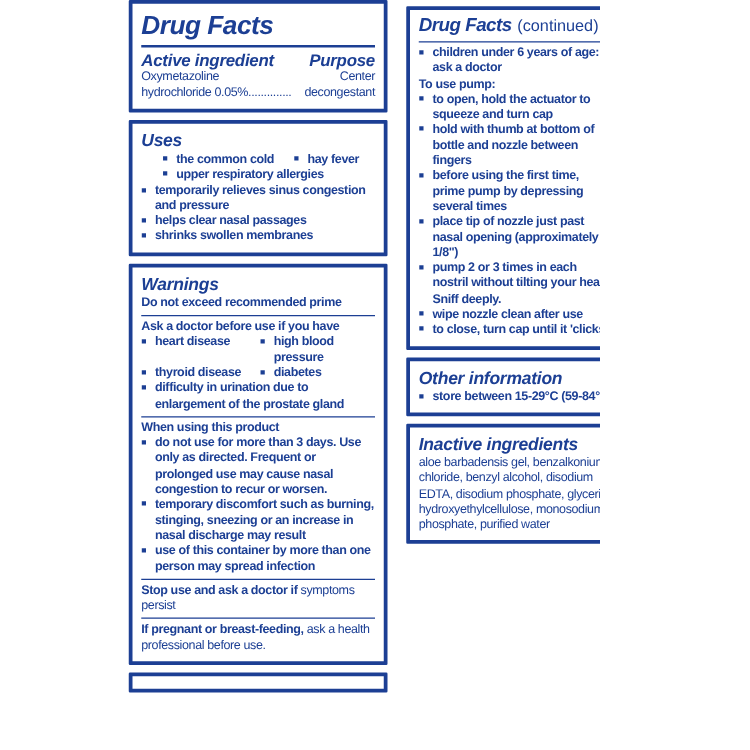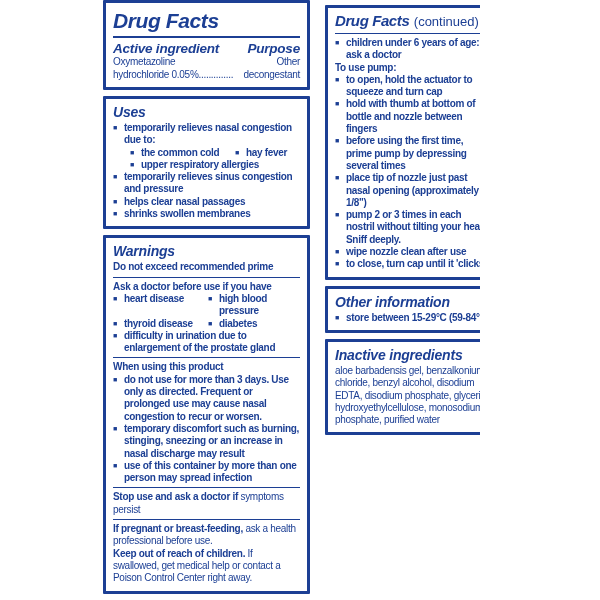--- a/index.html
+++ b/index.html
@@ -43,34 +43,30 @@
 
     <section class="box">
       <div class="title">Drug Facts</div>
       <hr class="rule">
       <div class="hdrrow">
         <span class="h2i">Active ingredient</span>
         <span class="h2i">Purpose</span>
       </div>
       <div class="kv">
         <span>Oxymetazoline</span>
-        <span>Other</span>
+        <span>Center</span>
       </div>
       <div class="kv">
         <span>hydrochloride 0.05%..............</span>
         <span>decongestant</span>
       </div>
     </section>
 
     <section class="box">
       <h2>Uses</h2>
-      <div class="bullet">
-        <span class="sq">■</span>
-        <span class="bt">temporarily relieves nasal congestion due to:</span>
-      </div>
       <div class="duo subrow">
         <div class="bullet c1">
           <span class="sq">■</span>
           <span class="bt">the common cold</span>
         </div>
         <div class="bullet">
           <span class="sq">■</span>
           <span class="bt">hay fever</span>
         </div>
       </div>
@@ -134,21 +130,20 @@
           </div>
           <div class="bullet">
             <span class="sq">■</span>
             <span class="bt">use of this container by more than one person may spread infection</span>
           </div>
         </div>
       <hr class="rule thin">
       <p class="para"><b>Stop use and ask a doctor if</b><span> symptoms persist</span></p>
       <hr class="rule thin">
       <p class="para"><b>If pregnant or breast-feeding,</b><span> ask a health professional before use.</span></p>
-      <p class="para"><b>Keep out of reach of children.</b><span> If swallowed, get medical help or contact a Poison Control Center right away.</span></p>
     </section>
 
     <section class="box">
       
       
     </section>
   </div>
 
   <div class="col right">
 

